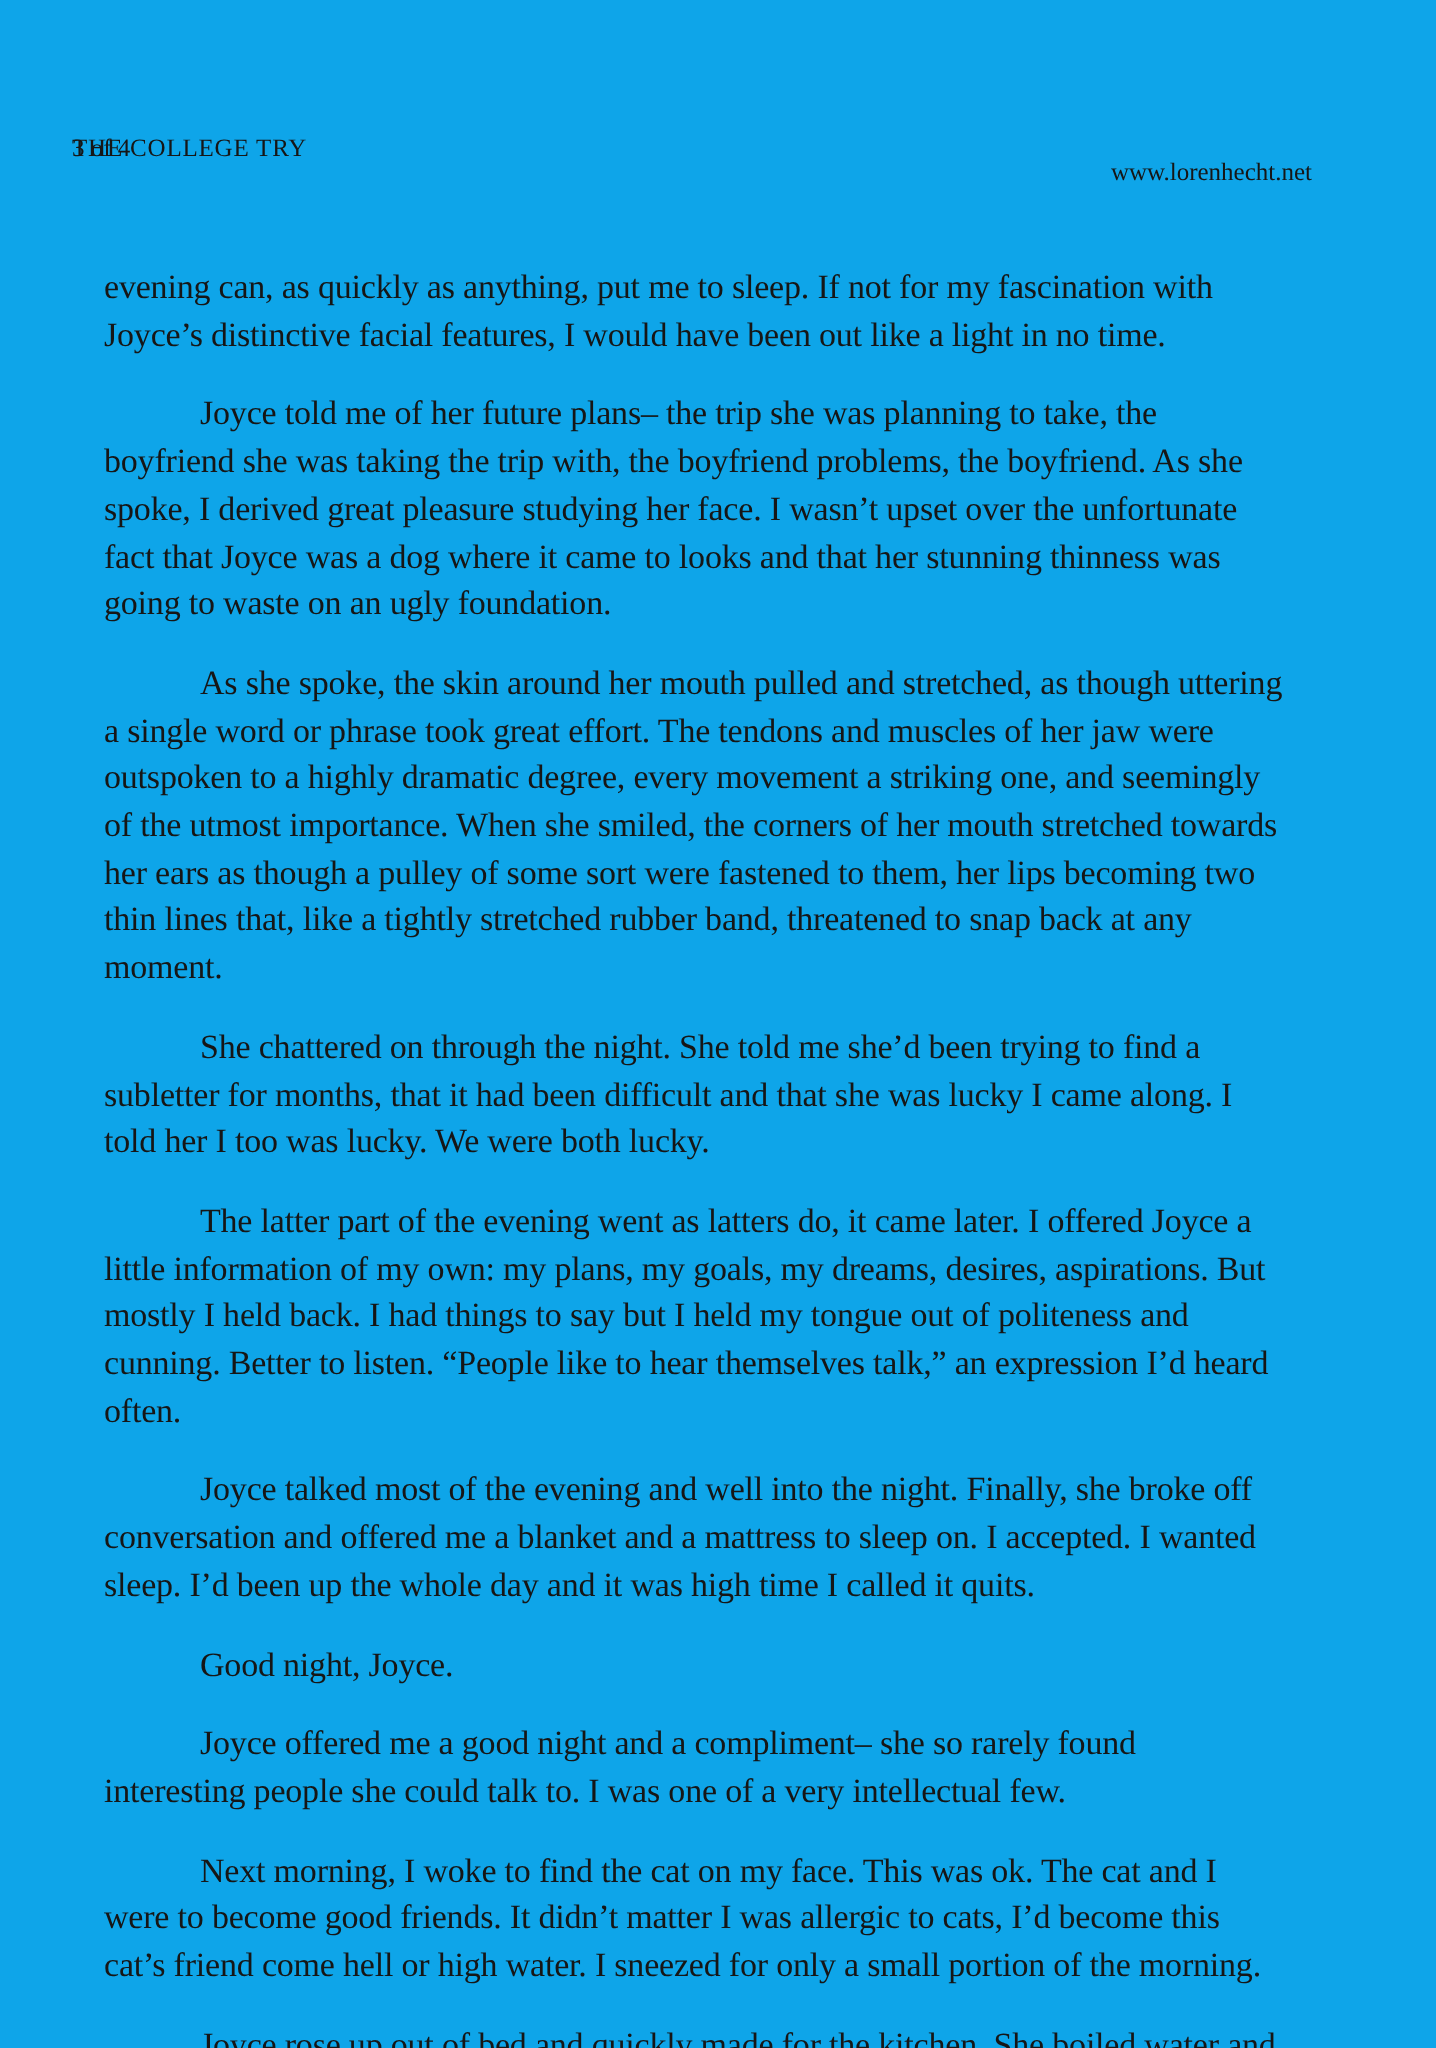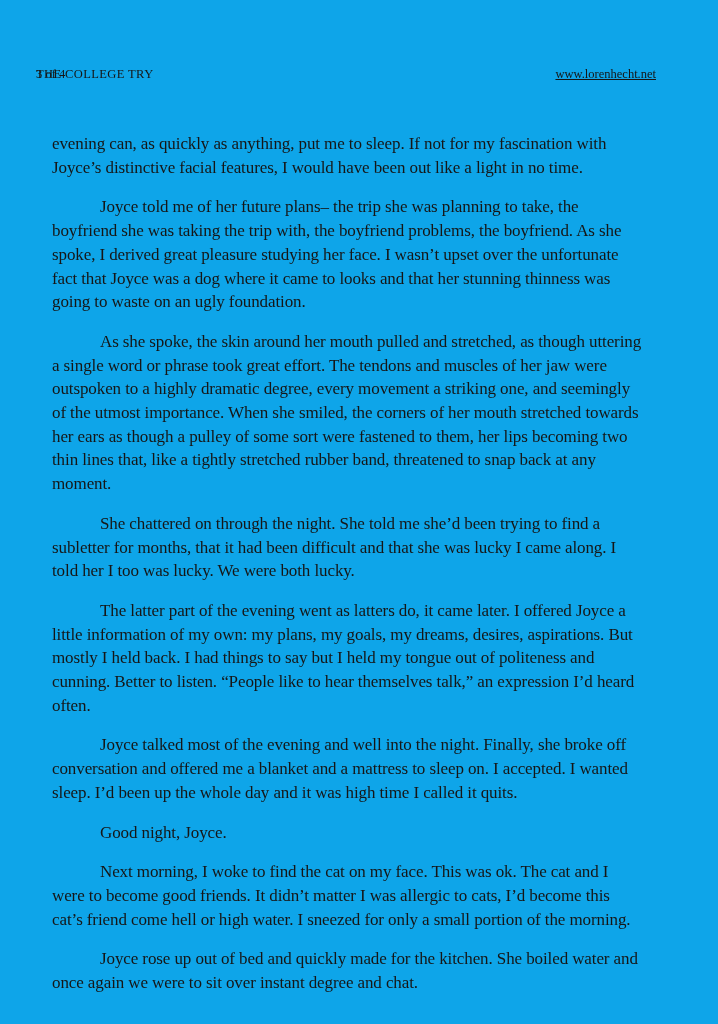--- a/index.html
+++ b/index.html
@@ -34,22 +34,21 @@
     position: absolute;
     left: 0;
     right: 0;
     top: 0;
     text-align: left;
     letter-spacing: 0.4px;
   }
   .header .site-url {
     position: absolute;
     right: 0;
-    top: 0;
-    text-decoration: underline;
+    top: 12px;
   }
   .body-text {
     position: absolute;
     top: 116px;
     left: 36px;
     width: 622px;
     font-size: 17px;
     line-height: 23.7px;
     letter-spacing: -0.1px;
     text-align: left;
@@ -75,17 +74,18 @@
   </div>
 
   <div class="body-text">
     <p>evening can, as quickly as anything, put me to sleep. If not for my fascination with Joyce’s distinctive facial features, I would have been out like a light in no time.</p>
     <p>Joyce told me of her future plans– the trip she was planning to take, the boyfriend she was taking the trip with, the boyfriend problems, the boyfriend. As she spoke, I derived great pleasure studying her face. I wasn’t upset over the unfortunate fact that Joyce was a dog where it came to looks and that her stunning thinness was going to waste on an ugly foundation.</p>
     <p>As she spoke, the skin around her mouth pulled and stretched, as though uttering a single word or phrase took great effort. The tendons and muscles of her jaw were outspoken to a highly dramatic degree, every movement a striking one, and seemingly of the utmost importance. When she smiled, the corners of her mouth stretched towards her ears as though a pulley of some sort were fastened to them, her lips becoming two thin lines that, like a tightly stretched rubber band, threatened to snap back at any moment.</p>
     <p>She chattered on through the night. She told me she’d been trying to find a subletter for months, that it had been difficult and that she was lucky I came along. I told her I too was lucky. We were both lucky.</p>
     <p>The latter part of the evening went as latters do, it came later. I offered Joyce a little information of my own: my plans, my goals, my dreams, desires, aspirations. But mostly I held back. I had things to say but I held my tongue out of politeness and cunning. Better to listen. “People like to hear themselves talk,” an expression I’d heard often.</p>
     <p>Joyce talked most of the evening and well into the night. Finally, she broke off conversation and offered me a blanket and a mattress to sleep on. I accepted. I wanted sleep. I’d been up the whole day and it was high time I called it quits.</p>
     <p>Good night, Joyce.</p>
+    <p>Joyce offered me a good night and a compliment– she so rarely found interesting people she could talk to. I was one of a very intellectual few.</p>
     <p>Next morning, I woke to find the cat on my face. This was ok. The cat and I were to become good friends. It didn’t matter I was allergic to cats, I’d become this cat’s friend come hell or high water. I sneezed for only a small portion of the morning.</p>
     <p>Joyce rose up out of bed and quickly made for the kitchen. She boiled water and once again we were to sit over instant degree and chat.</p>
   </div>
 
 </div>
 
 </body></html>

